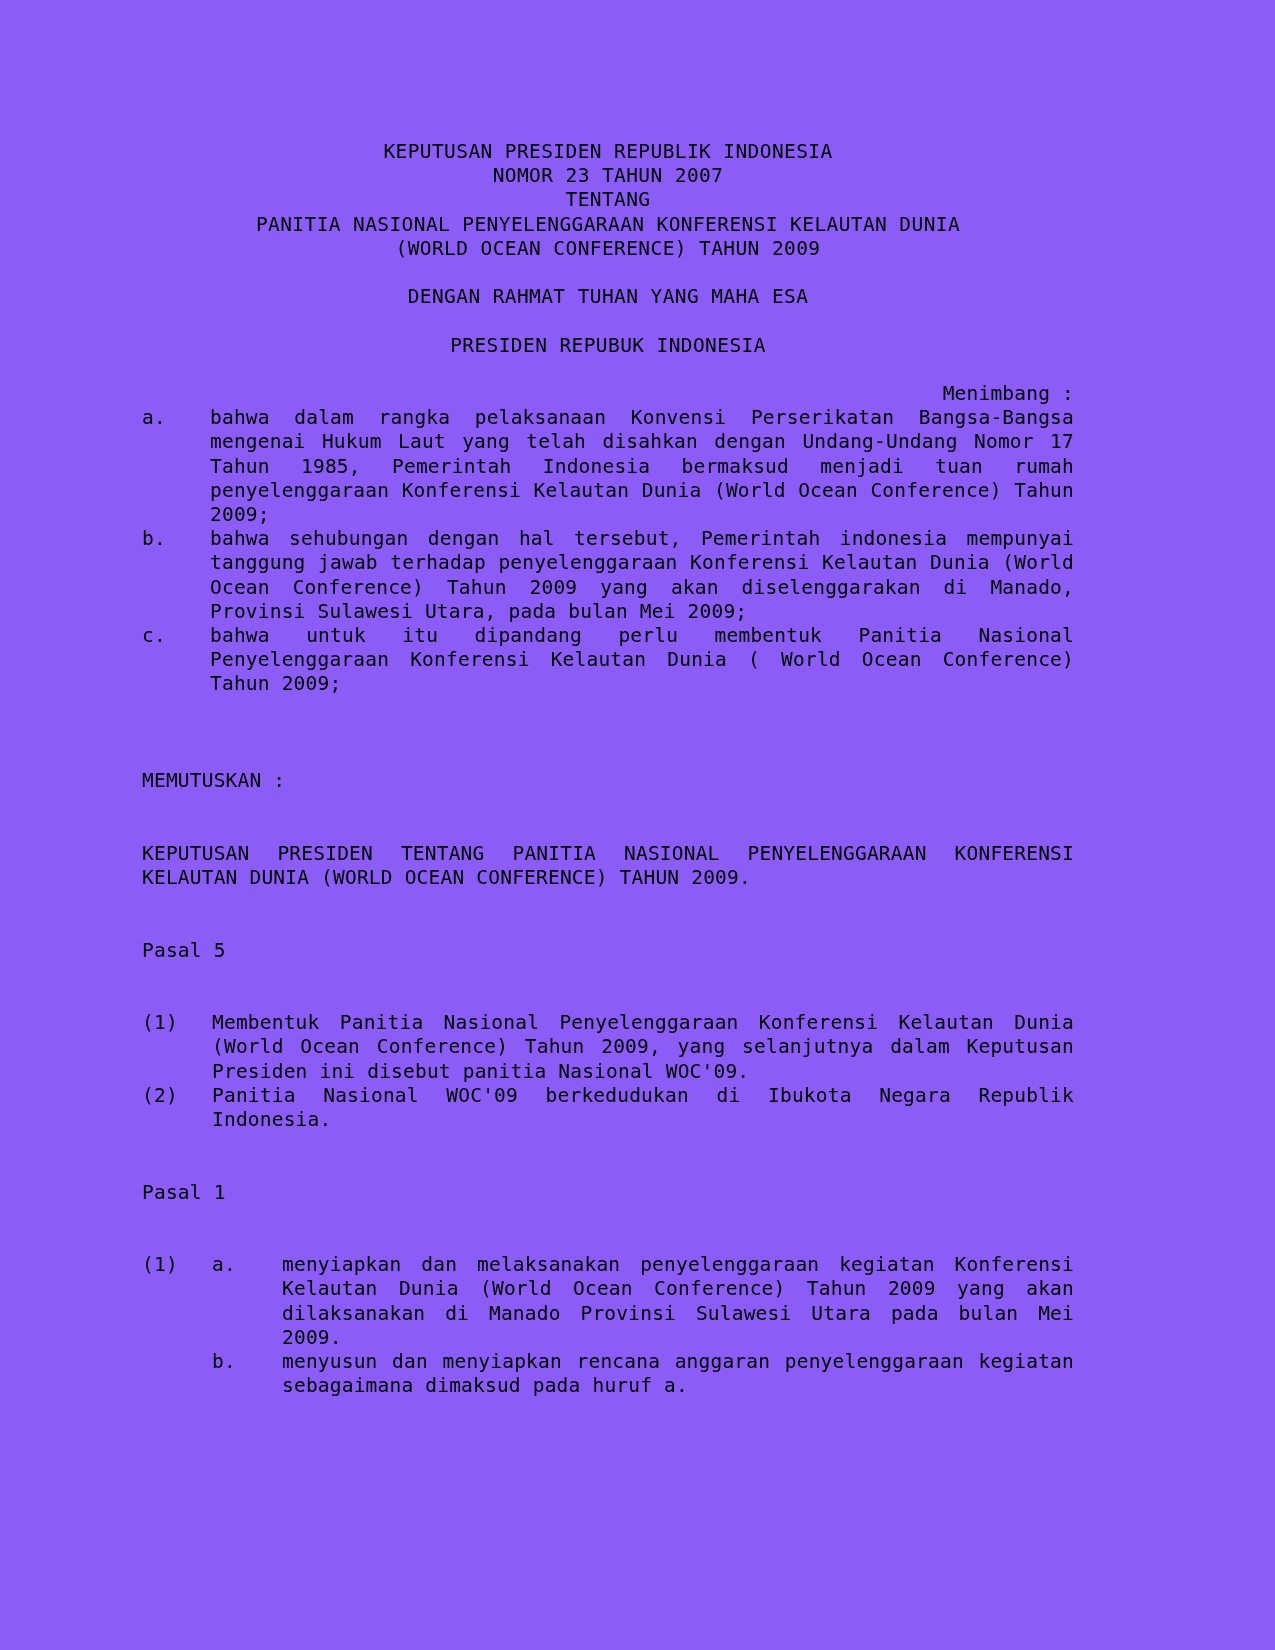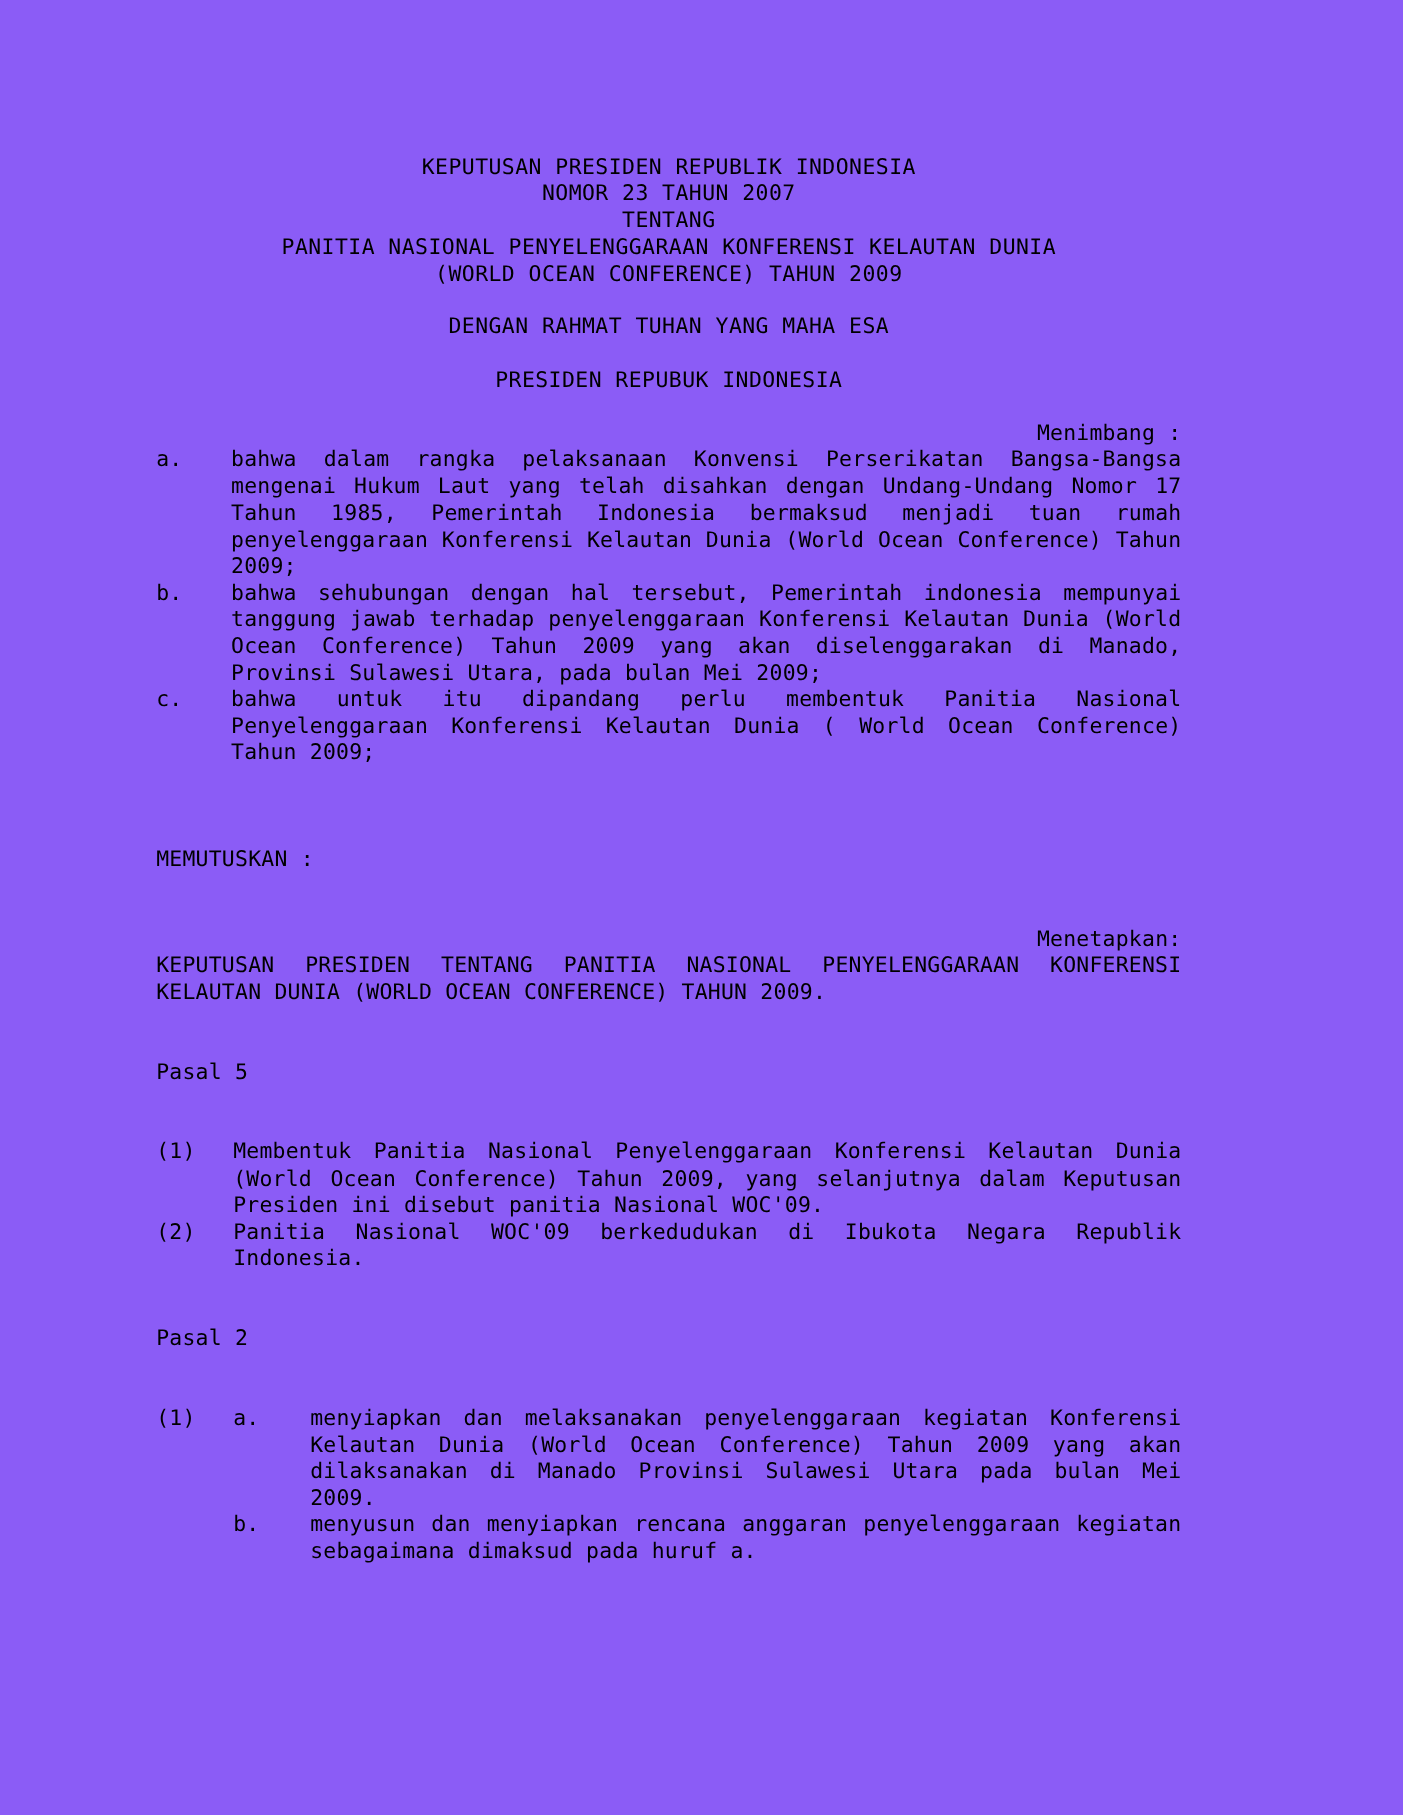--- a/index.html
+++ b/index.html
@@ -131,21 +131,20 @@
 
 
     <div class="blank"></div>
     <div class="blank"></div>
 
     <div class="pasal-head">MEMUTUSKAN :</div>
 
     <div class="blank"></div>
     <div class="blank"></div>
 
-    <div class="plain">Menetapkan:</div>
     <div class="para">KEPUTUSAN PRESIDEN TENTANG PANITIA NASIONAL PENYELENGGARAAN KONFERENSI KELAUTAN DUNIA (WORLD OCEAN CONFERENCE) TAHUN 2009.</div>
 
     <div class="blank"></div>
     <div class="blank"></div>
 
     <div class="pasal-head">Pasal 5</div>
 
     <div class="blank"></div>
     <div class="blank"></div>
 
@@ -159,21 +158,21 @@
     <div class="list-row">
       <div class="marker marker-num">(2)</div>
       <div class="body-col">
         <div class="para">Panitia Nasional WOC'09 berkedudukan di Ibukota Negara Republik Indonesia.</div>
       </div>
     </div>
 
     <div class="blank"></div>
     <div class="blank"></div>
 
-    <div class="pasal-head">Pasal 2</div>
+    <div class="pasal-head">Pasal 1</div>
 
     <div class="blank"></div>
     <div class="blank"></div>
 
     <div class="list-row">
       <div class="marker marker-num">(1)</div>
       <div class="body-col">
 
         <div class="list-row">
           <div class="marker marker-sub">a.</div>

